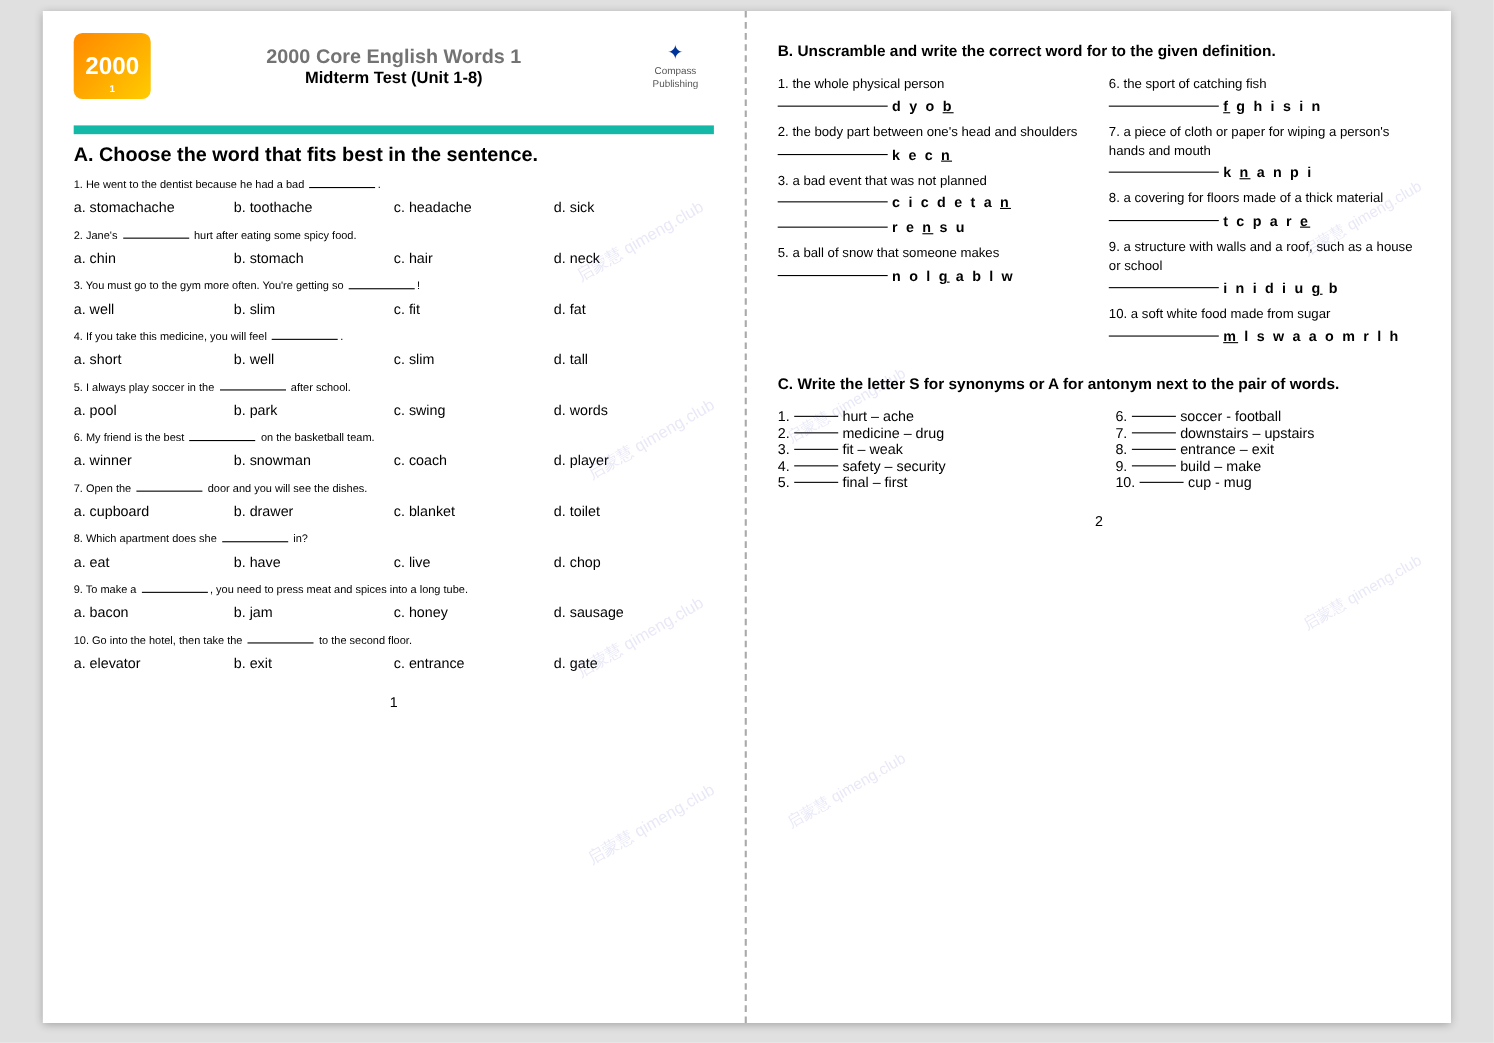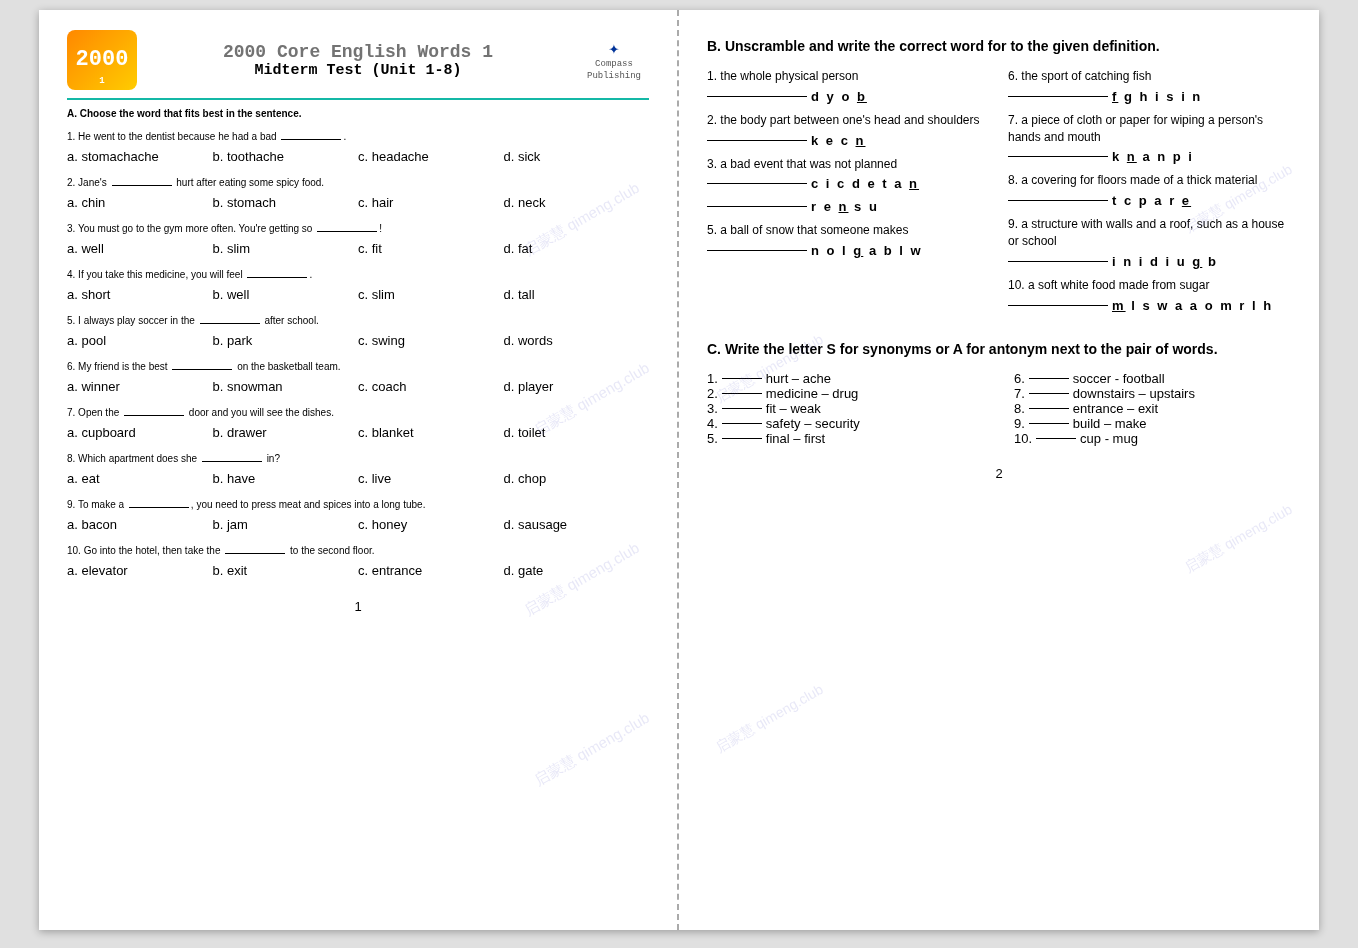--- a/index.html
+++ b/index.html
@@ -27,23 +27,22 @@
       position: relative;
     }
     .page-left {
       border-right: 2px dashed #aaa;
     }
     
     .header {
       display: flex;
       align-items: center;
       margin-bottom: 8px;
-      border-bottom: 2px solid #14b8a6;
-      padding-bottom: 8px;
-      font-family: Liberation Mono, monospace;
+      border-bottom: 8px solid #14b8a6;
+      padding-bottom: 24px;
     }
     .logo-box {
       width: 70px;
       height: 60px;
       background: linear-gradient(135deg, #ff8800, #ffcc00);
       border-radius: 8px;
       display: flex;
       align-items: center;
       justify-content: center;
       font-size: 20px;
@@ -87,21 +86,21 @@
       font-size: 10px;
       color: #555;
     }
     .compass-logo .star {
       font-size: 18px;
       color: #003399;
     }
 
     
     .section-title {
-      font-size: 10px;
+      font-size: 18px;
       font-weight: bold;
       margin: 0 0 10px 0;
       color: #000;
     }
     .question {
       margin-bottom: 10px;
     }
     .question-text {
       margin-bottom: 4px;
       line-height: 1.5;

